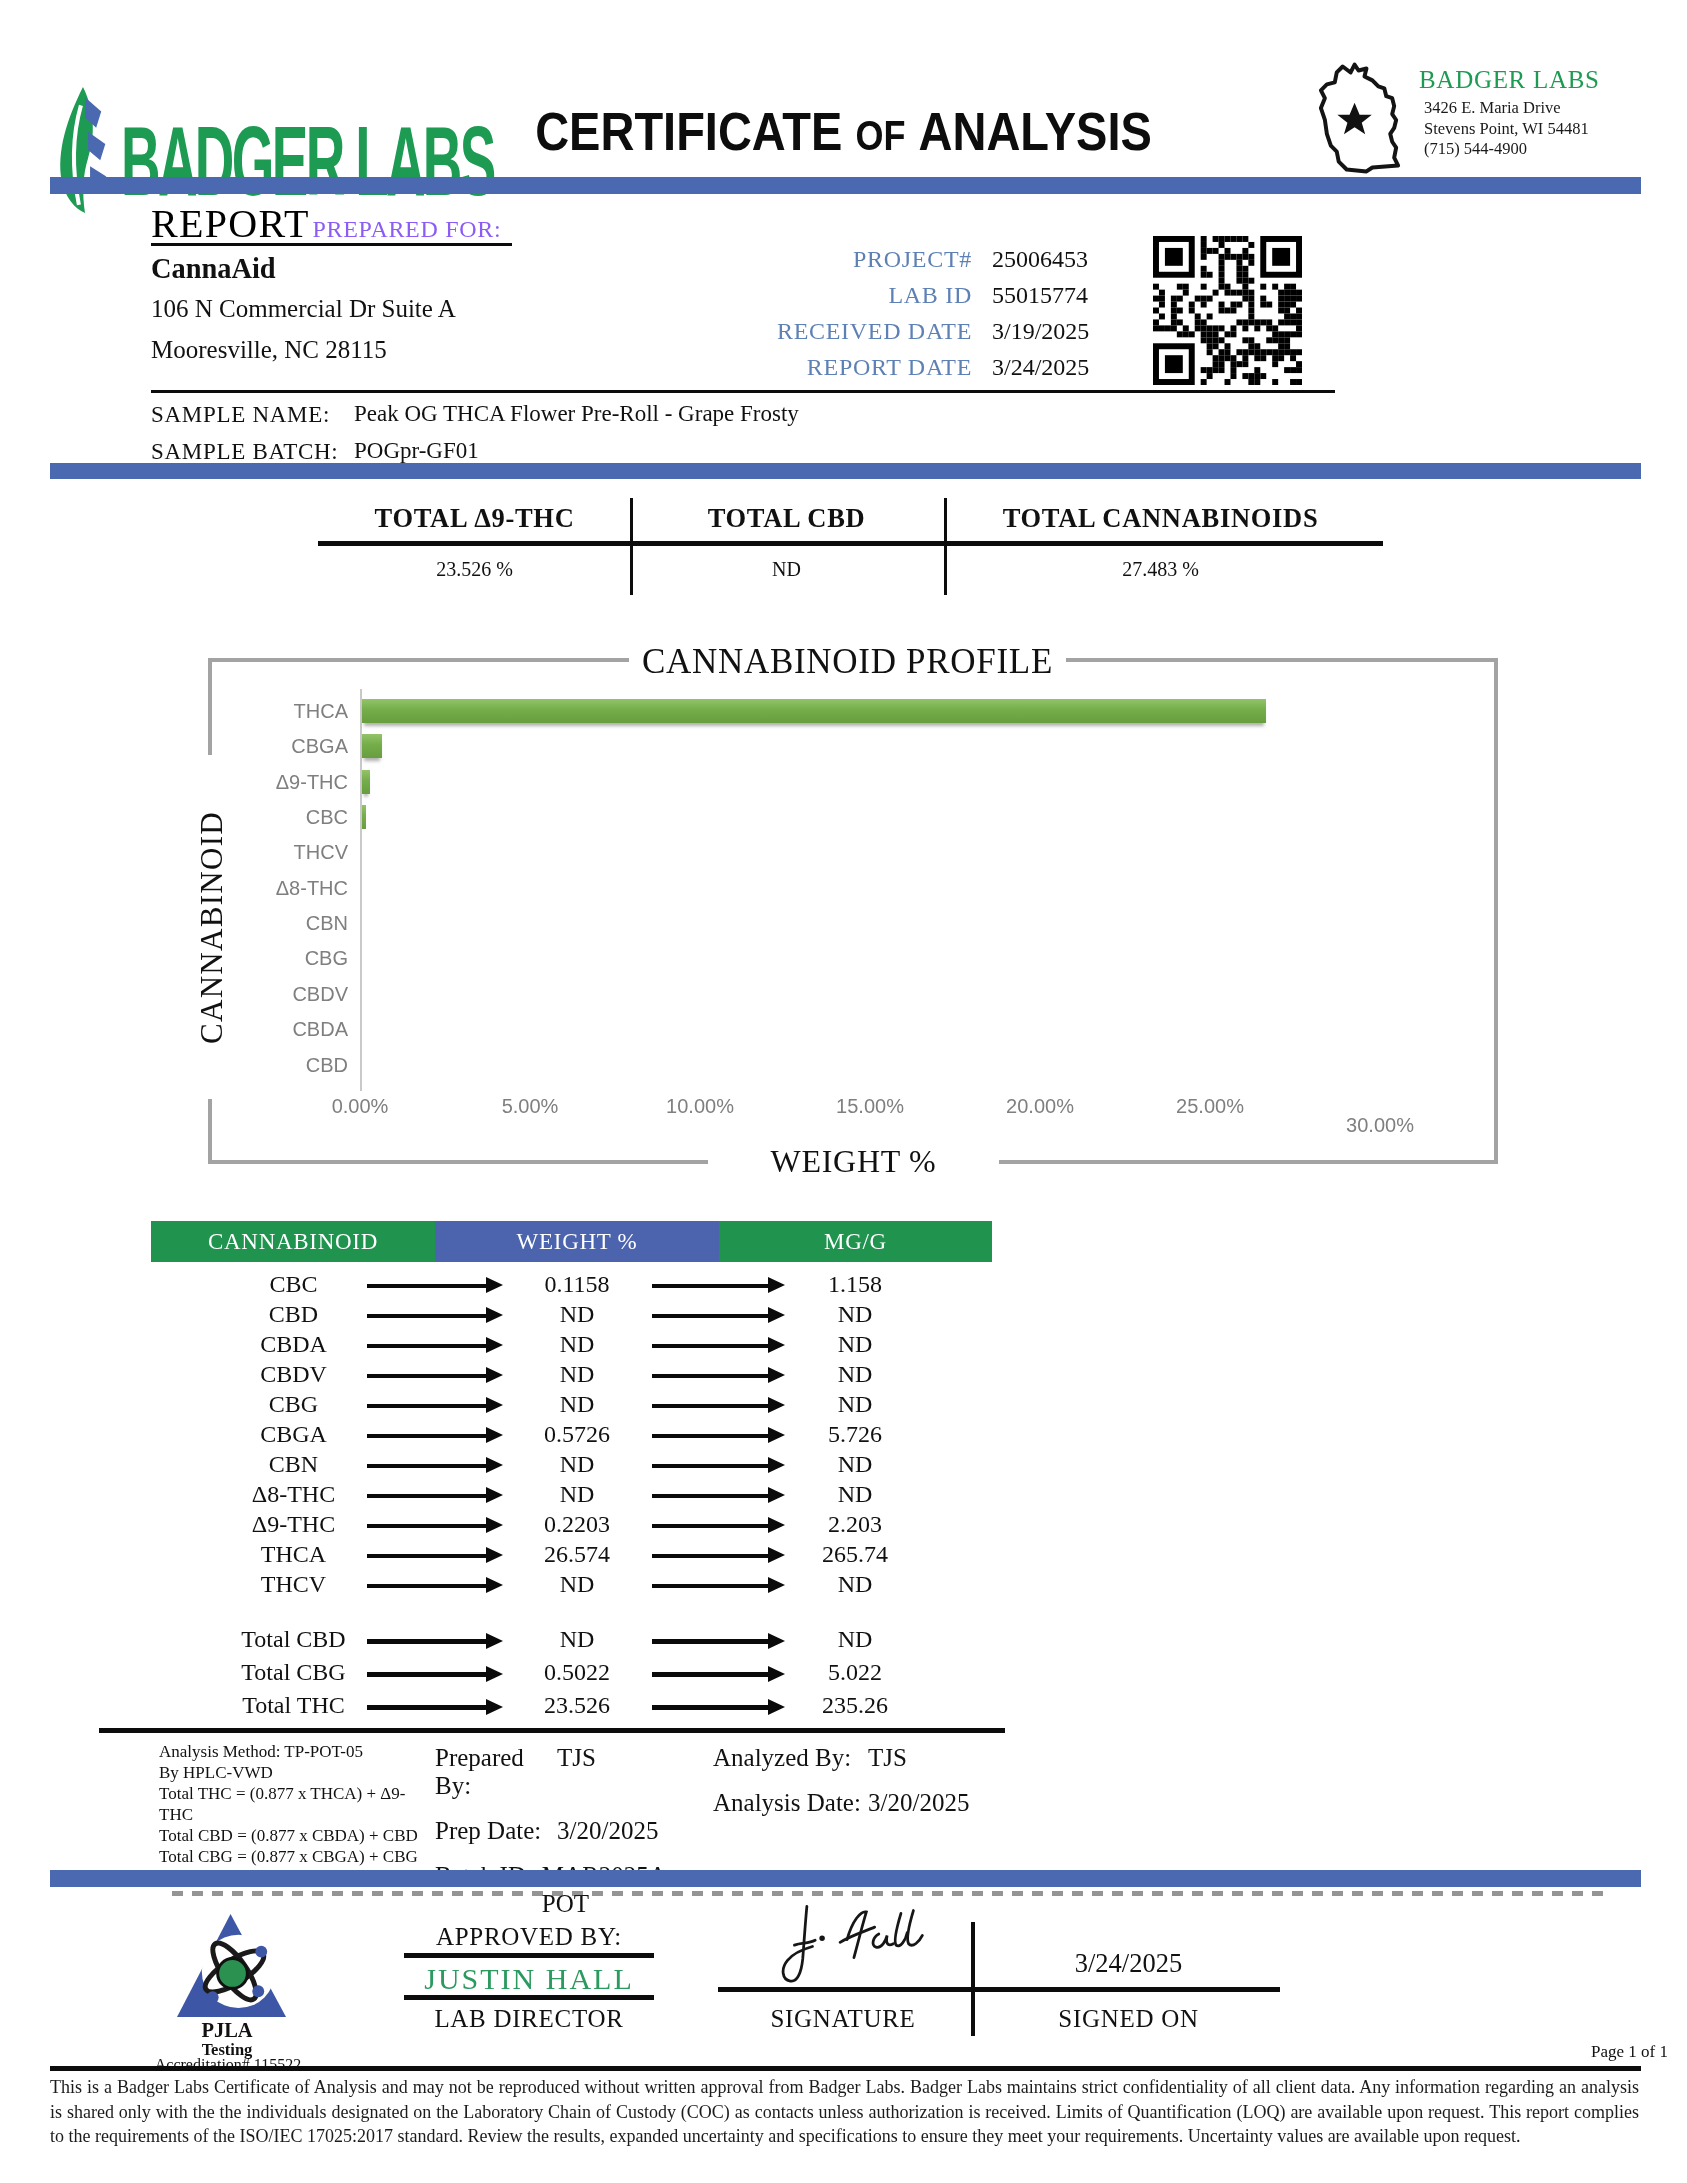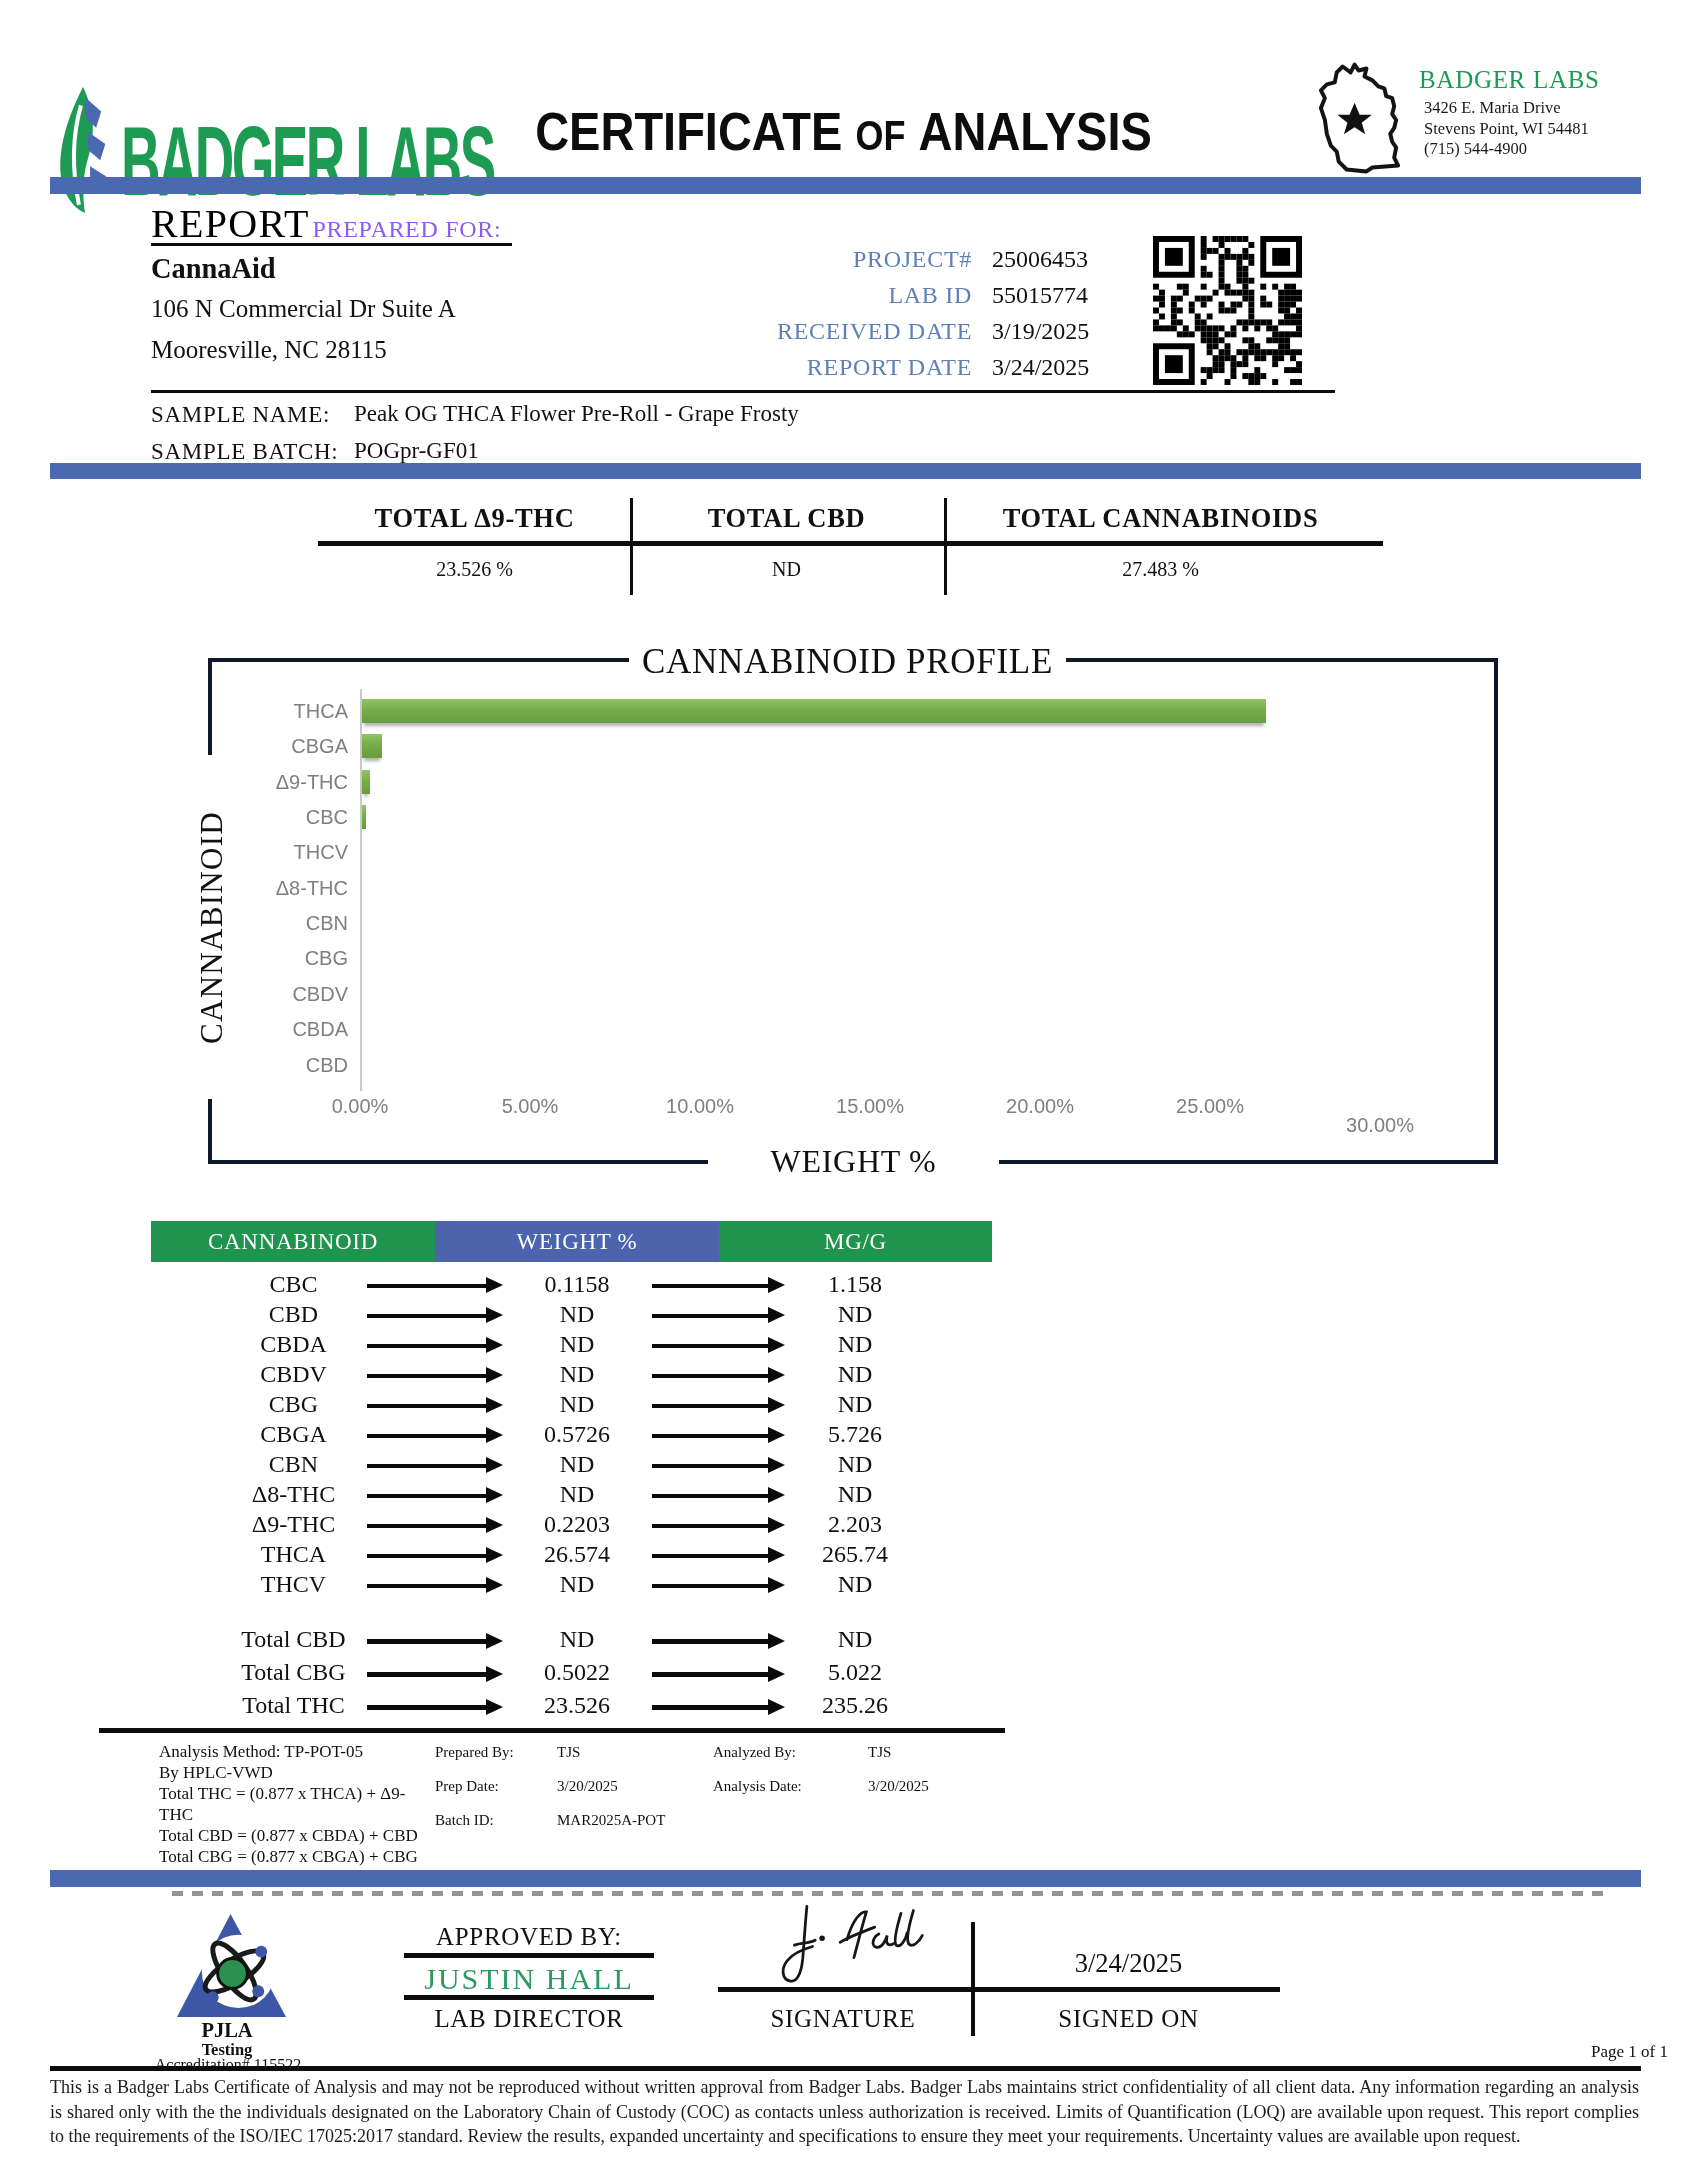--- a/index.html
+++ b/index.html
@@ -26,21 +26,21 @@
   .sample-label{font-size:23px;letter-spacing:0.7px;}
   .sample-value{font-size:23px;}
   .rule{background:#0c0c0c;}
   
   .totals-wrap{display:flex;}
   .total-col{text-align:center;}
   .total-label{font-size:26.5px;font-weight:bold;letter-spacing:0.7px;height:45px;display:flex;align-items:center;justify-content:center;}
   .total-value{font-size:20px;margin-top:17px;}
   .vline{background:#0c0c0c;}
   
-  #chart-box{border:4px solid #0f172a;}
+  #chart-box{border:4px solid #a3a3a3;}
   .chart-title{font-size:35px;letter-spacing:0.7px;background:#fff;text-align:center;}
   .chart-ylab{background:#fff;display:flex;align-items:center;justify-content:center;
               writing-mode:vertical-rl;transform:rotate(180deg);font-size:31px;letter-spacing:1.3px;}
   .chart-xlab{background:#fff;text-align:center;font-size:32px;letter-spacing:0.7px;}
   .cat-label{position:absolute;width:136px;text-align:right;font-family:"Liberation Sans",sans-serif;
              font-size:20px;color:#7f7f7f;}
   .tick-label{position:absolute;width:112px;text-align:center;font-family:"Liberation Sans",sans-serif;
               font-size:20px;color:#7f7f7f;}
   .bar{position:absolute;height:24px;background:linear-gradient(#93c468,#74ad4a 45%,#689e3e);
        box-shadow:0 4.6px 3.3px -2px rgba(110,110,110,.55);}
@@ -53,21 +53,21 @@
   .t-name{position:absolute;left:40px;width:205px;text-align:center;top:50%;transform:translateY(-54%);}
   .t-v1{position:absolute;left:370px;width:112px;text-align:center;top:50%;transform:translateY(-54%);}
   .t-v2{position:absolute;left:648px;width:112px;text-align:center;top:50%;transform:translateY(-54%);}
   .arrow{position:absolute;top:50%;margin-top:-2px;height:4.6px;background:#0a0a0a;}
   .arrow::after{content:"";position:absolute;right:-16.5px;top:-6.6px;width:0;height:0;
                 border-left:17px solid #0a0a0a;border-top:8.6px solid transparent;border-bottom:8.6px solid transparent;}
   .a1{left:216px;width:119px;}
   .a2{left:501px;width:116px;}
   
   .notes-left{font-size:17px;line-height:21px;}
-  .note-pair{display:flex;font-size:15px;margin-bottom:17px;}
+  .note-pair{display:flex;font-size:25px;margin-bottom:17px;}
   .note-pair .nl{width:122px;}
   .note-pair .nl.wide{width:155px;}
   
   .approved-by{font-size:25px;letter-spacing:0.7px;text-align:center;}
   .approver{font-size:30px;color:#2a9a5e;letter-spacing:2px;text-align:center;}
   .role{font-size:25px;letter-spacing:0.7px;text-align:center;}
   .date-txt{font-size:26.5px;text-align:center;}
   .pjla-t{font-weight:bold;font-size:20.5px;text-align:center;}
   .pjla-s{font-weight:bold;font-size:16.5px;text-align:center;}
   .accr{font-size:16px;text-align:center;}

